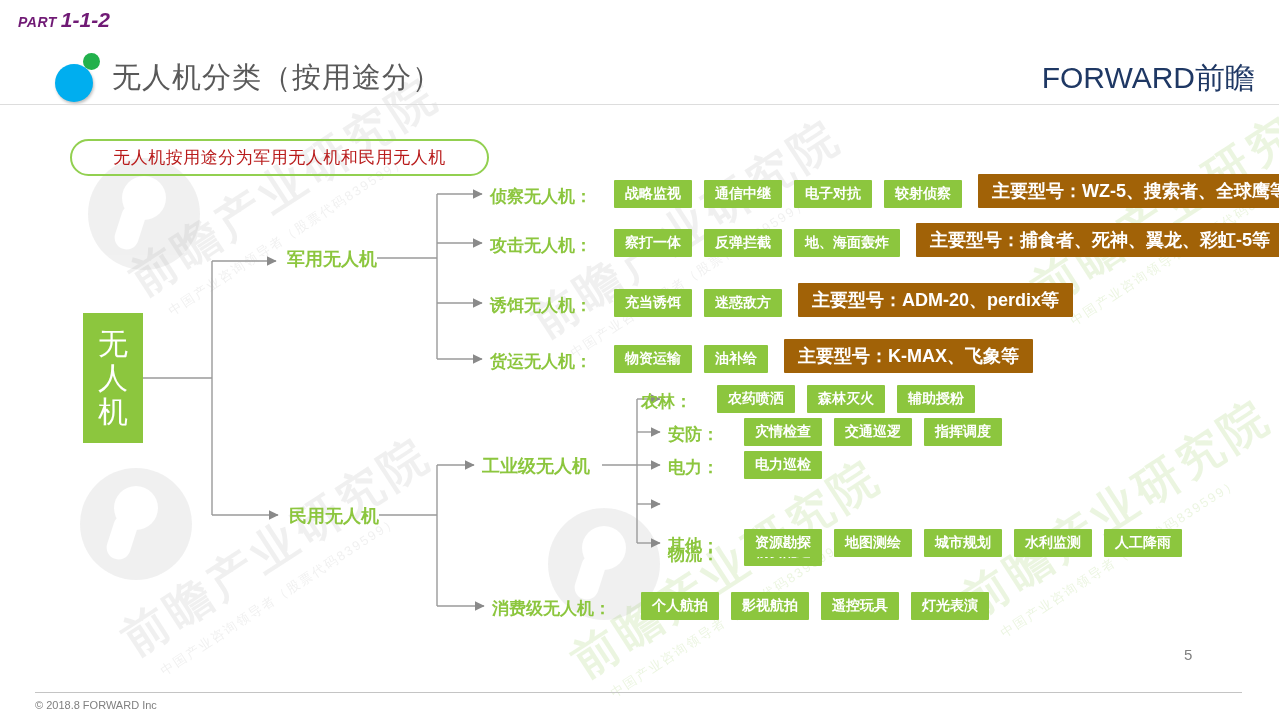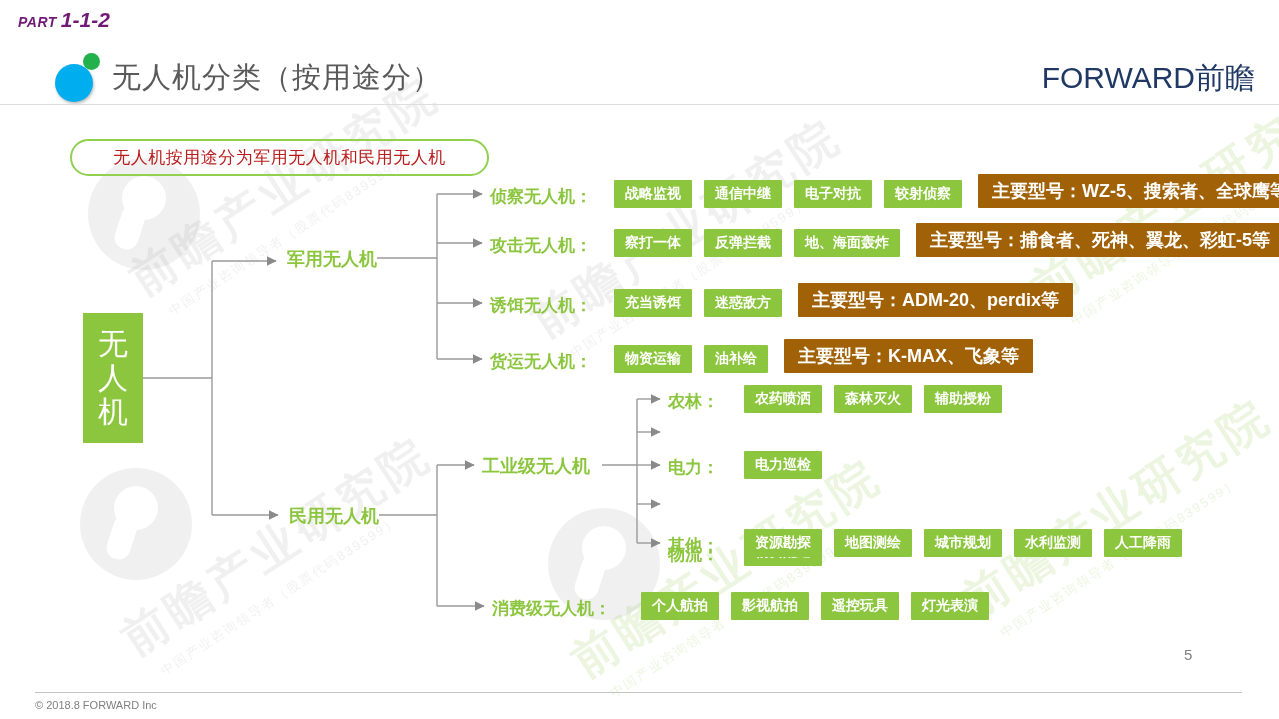--- a/index.html
+++ b/index.html
@@ -155,25 +155,31 @@
     <span class="tag">迷惑敌方</span>
     <span class="tag dark">主要型号：ADM-20、perdix等</span>
   </div>
   <div class="row" style="left:490px;top:346px;">
     <span class="row-label mil">货运无人机：</span>
     <span class="tag">物资运输</span>
     <span class="tag">油补给</span>
     <span class="tag dark">主要型号：K-MAX、飞象等</span>
   </div>
 
-  <div class="row" style="left:668px;top:386px;">
+  <div class="row" style="left:641px;top:386px;">
     <span class="row-label ind">农林：</span>
     <span class="tag">农药喷洒</span>
     <span class="tag">森林灭火</span>
     <span class="tag">辅助授粉</span>
+  </div>
+  <div class="row" style="left:668px;top:419px;">
+    <span class="row-label ind">安防：</span>
+    <span class="tag">灾情检查</span>
+    <span class="tag">交通巡逻</span>
+    <span class="tag">指挥调度</span>
   </div>
   <div class="row" style="left:668px;top:452px;">
     <span class="row-label ind">电力：</span>
     <span class="tag">电力巡检</span>
   </div>
   <div class="row" style="left:668px;top:491px;margin-top:48px;">
     <span class="row-label ind">物流：</span>
     <span class="tag">物资配送</span>
   </div>
   <div class="row" style="left:668px;top:530px;">

